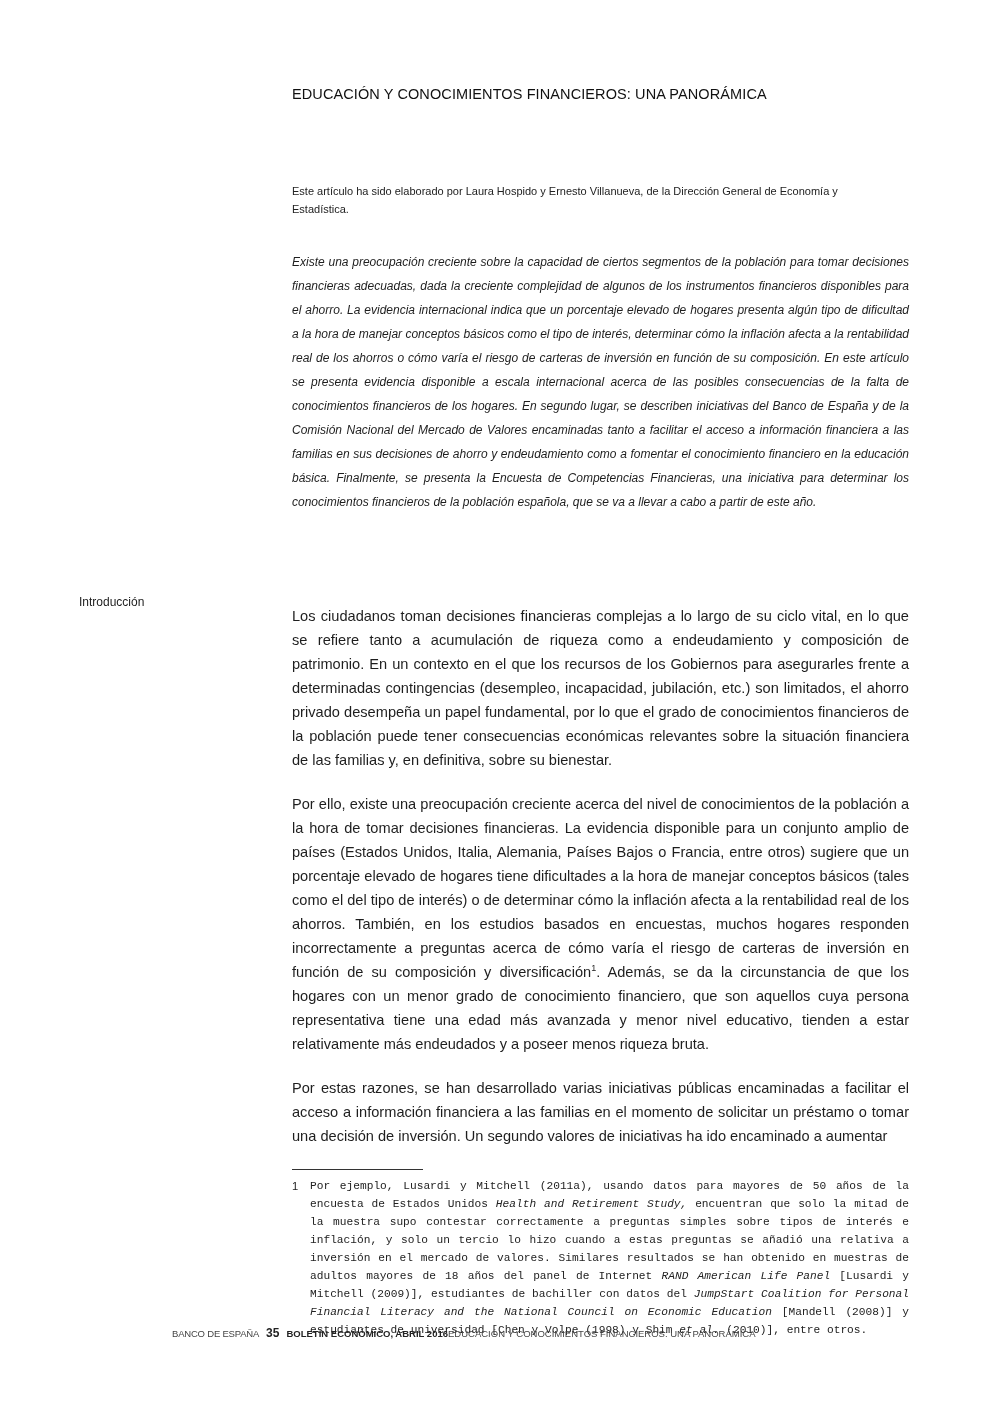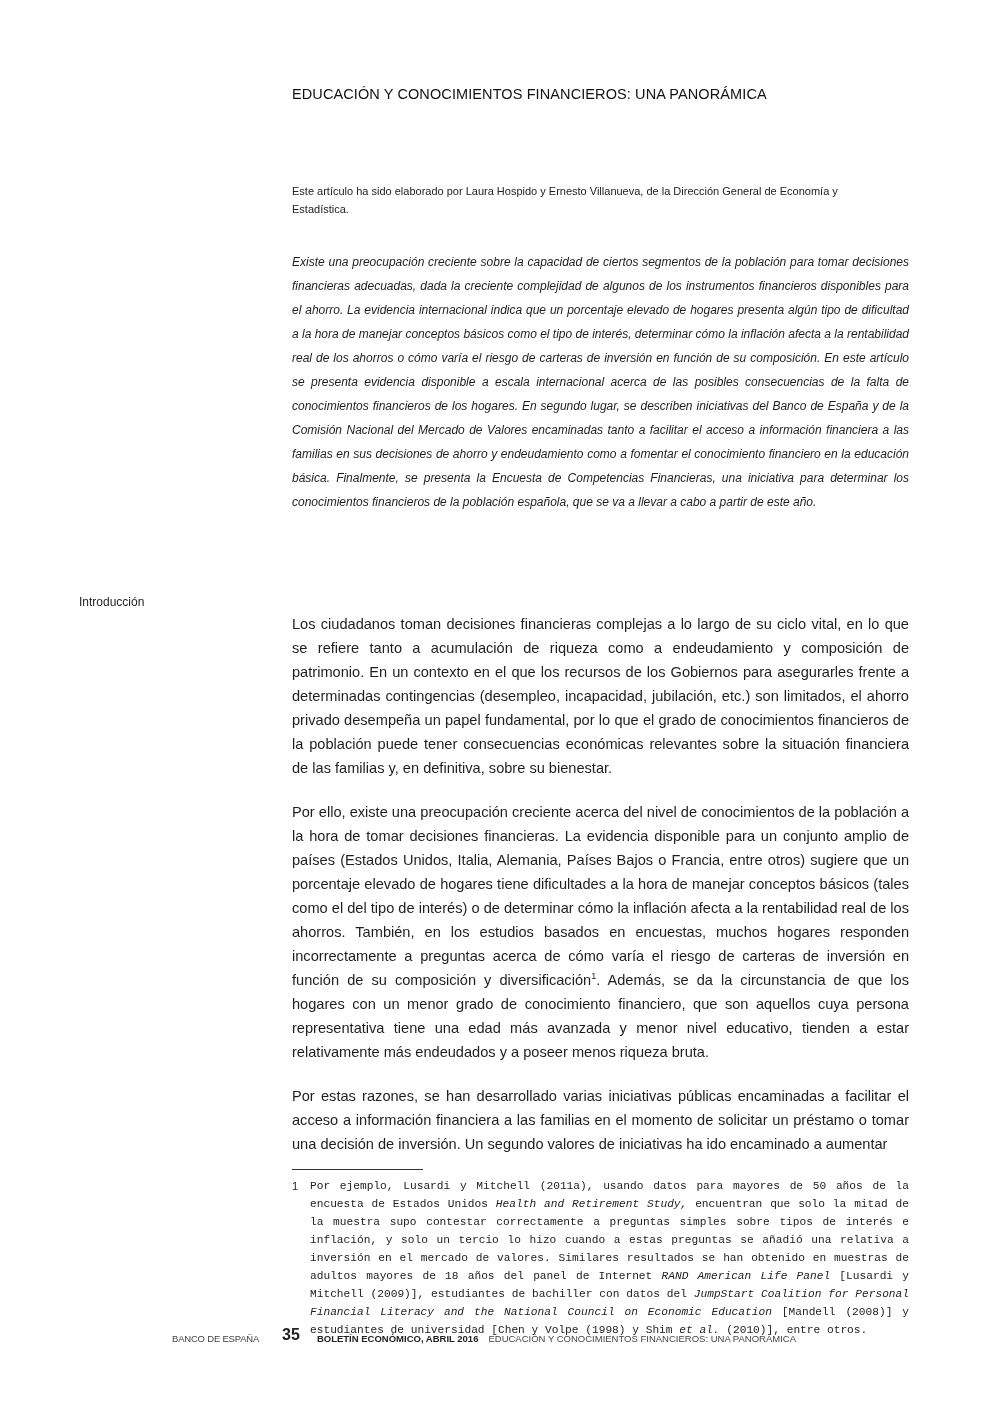--- a/index.html
+++ b/index.html
@@ -21,38 +21,38 @@
     font-size: 12px; line-height: 24px; font-style: italic; text-align: justify; color: #1e1e1e;
   }
   .side-heading {
     position: absolute; left: 79px; top: 571px;
     font-size: 12px; color: #1e1e1e; margin-top: 24px;
   }
   .body {
     position: absolute; left: 292px; top: 604px; width: 617px;
     font-size: 14.6px; line-height: 24px; text-align: justify; color: #1e1e1e;
   }
-  .body p { margin: 8px 0 20px 0; }
+  .body p { margin: 0 0 20px 0; }
   sup { font-size: 9px; line-height: 0; }
   .fn-rule {
     position: absolute; left: 292px; top: 1169px; width: 131px; height: 1px; background: #333;
   }
   .footnote {
     position: absolute; left: 292px; top: 1177px; width: 617px;
     font-size: 11.2px; line-height: 18px; text-align: justify; color: #222;
     display: flex;
   }
   .fn-num { width: 18px; flex: none; }
   .fn-text { flex: 1; font-family: Liberation Mono, monospace; }
   .footer {
     position: absolute; left: 172px; top: 1326px;
     font-size: 9.5px; color: #444; white-space: nowrap;
-    display: flex; align-items: flex-end; gap: 10px;
+    display: flex; align-items: center;
   }
-  .footer .pg { font-size: 16px; font-weight: bold; color: #222; margin: 0 7px 0 13px; }
+  .footer .pg { font-size: 12px; font-weight: bold; color: #222; margin: 0 7px 0 7px; }
   .footer .pub { font-weight: bold; color: #222; margin-right: 0; }
   .footer .bank { letter-spacing: -0.2px; }
 </style>
 </head>
 <body>
 
 <div class="title">EDUCACIÓN Y CONOCIMIENTOS FINANCIEROS: UNA PANORÁMICA</div>
 <div class="byline">Este artículo ha sido elaborado por Laura Hospido y Ernesto Villanueva, de la Dirección General de Economía y Estadística.</div>
 
 <div class="abstract">Existe una preocupación creciente sobre la capacidad de ciertos segmentos de la población para tomar decisiones financieras adecuadas, dada la creciente complejidad de algunos de los instrumentos financieros disponibles para el ahorro. La evidencia internacional indica que un porcentaje elevado de hogares presenta algún tipo de dificultad a la hora de manejar conceptos básicos como el tipo de interés, determinar cómo la inflación afecta a la rentabilidad real de los ahorros o cómo varía el riesgo de carteras de inversión en función de su composición. En este artículo se presenta evidencia disponible a escala internacional acerca de las posibles consecuencias de la falta de conocimientos financieros de los hogares. En segundo lugar, se describen iniciativas del Banco de España y de la Comisión Nacional del Mercado de Valores encaminadas tanto a facilitar el acceso a información financiera a las familias en sus decisiones de ahorro y endeudamiento como a fomentar el conocimiento financiero en la educación básica. Finalmente, se presenta la Encuesta de Competencias Financieras, una iniciativa para determinar los conocimientos financieros de la población española, que se va a llevar a cabo a partir de este año.</div>

